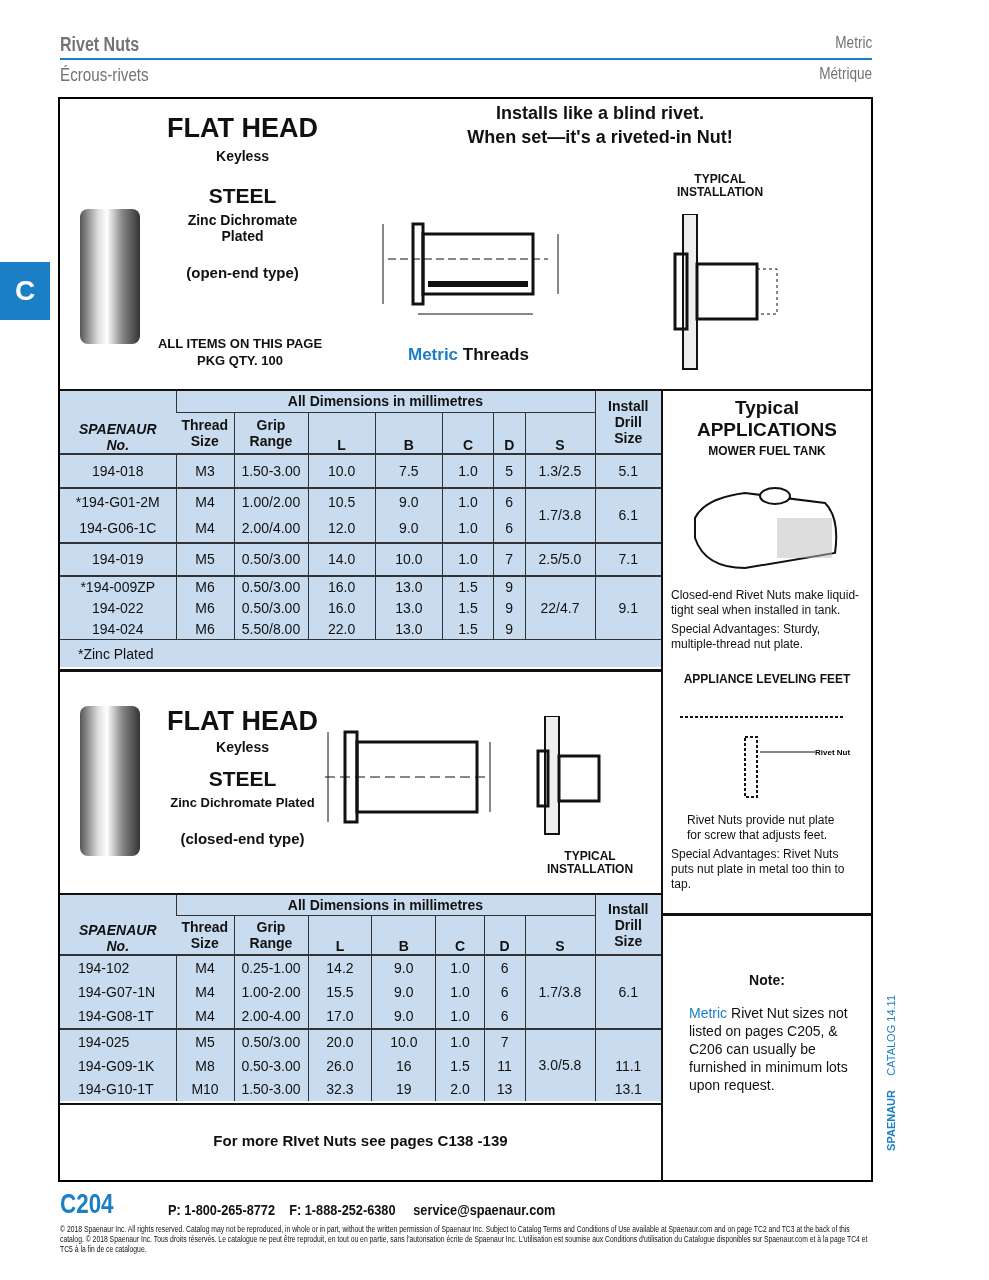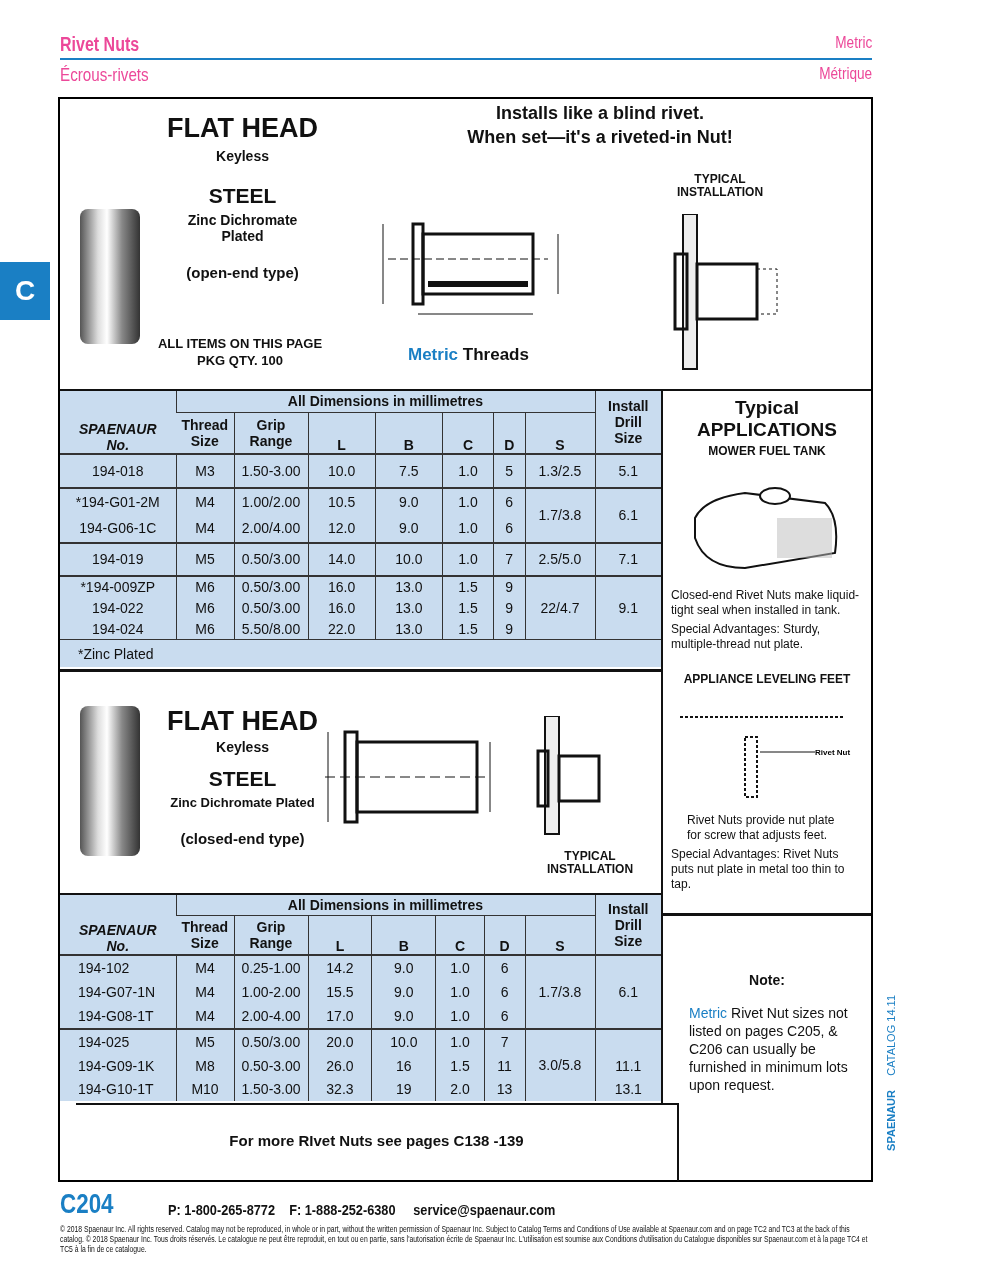--- a/index.html
+++ b/index.html
@@ -1,17 +1,17 @@
 <!DOCTYPE html>
 <html><head>
 <meta charset="utf-8">
 <style>
   *{box-sizing:border-box;margin:0;padding:0}
   body{width:989px;height:1280px;background:#fff;position:relative;font-family:"Liberation Sans",sans-serif;color:#111;overflow:hidden}
-  .hdr{position:absolute;left:60px;right:117px;color:#ec4899;font-family:"Liberation Sans",sans-serif;}
+  .hdr{position:absolute;left:60px;right:117px;color:#737373;font-family:"Liberation Sans",sans-serif;}
   .hdr1{top:30px;height:30px;border-bottom:2px solid #1a7fc4}
   .hdr2{top:64px;height:26px}
   .hdr .l{position:absolute;left:0;font-weight:bold;font-size:20px;transform:scaleX(0.8);transform-origin:left}
   .hdr .r{position:absolute;right:0;font-size:17px;transform:scaleX(0.8);transform-origin:right}
   .hdr1 .l,.hdr1 .r{top:3px}
   .hdr2 .l{font-weight:normal;font-size:19px}
   .tab-c{position:absolute;left:0;top:262px;width:50px;height:58px;background:#1a7fc4;color:#fff;font-weight:bold;font-size:28px;display:flex;align-items:center;justify-content:center}
   .frame{position:absolute;left:58px;top:97px;width:815px;height:1085px;border:2px solid #000000}
   .ctr{text-align:center}
   .b{font-weight:bold}
@@ -280,21 +280,21 @@
             <td>32.3</td>
             <td>19</td>
             <td>2.0</td>
             <td>13</td>
             <td>13.1</td>
       </tr>
     </tbody>
       </table>
   </div>
 
-  <div class="abs ctr b" style="left:16px;top:1004px;width:603px;height:78px;border-top:2px solid #111;border-right:2px solid #111;padding-top:27px;font-size:15px">For more RIvet Nuts see pages C138 -139</div>
+  <div class="abs ctr b" style="left:0;top:1004px;width:603px;height:78px;border-top:2px solid #111;border-right:2px solid #111;padding-top:27px;font-size:15px">For more RIvet Nuts see pages C138 -139</div>
 
   <div class="abs" style="left:603px;top:290px;width:208px;height:524px;border-top:2px solid #111">
     <div class="ctr b" style="margin-top:6px;font-size:19px;line-height:22px">
       <div>Typical</div>
       <div>APPLICATIONS</div>
     </div>
     <div class="ctr b" style="font-size:12px;margin-top:3px">MOWER FUEL TANK</div>
     <svg style="margin:20px 0 0 22px" width="160" height="100">
       <path d="M10 40 Q20 20 60 15 L140 25 Q155 40 150 75 L60 90 Q20 90 10 60 Z" fill="#fff" stroke="#111" stroke-width="2"></path>
       <ellipse cx="90" cy="18" rx="15" ry="8" fill="#fff" stroke="#111" stroke-width="2"></ellipse>

